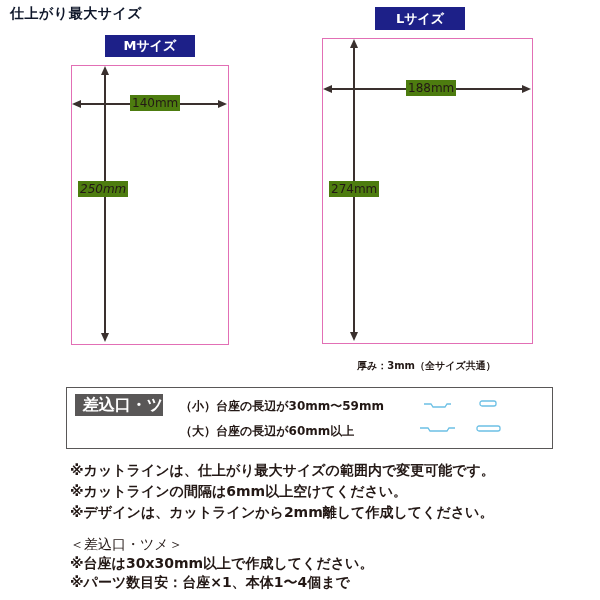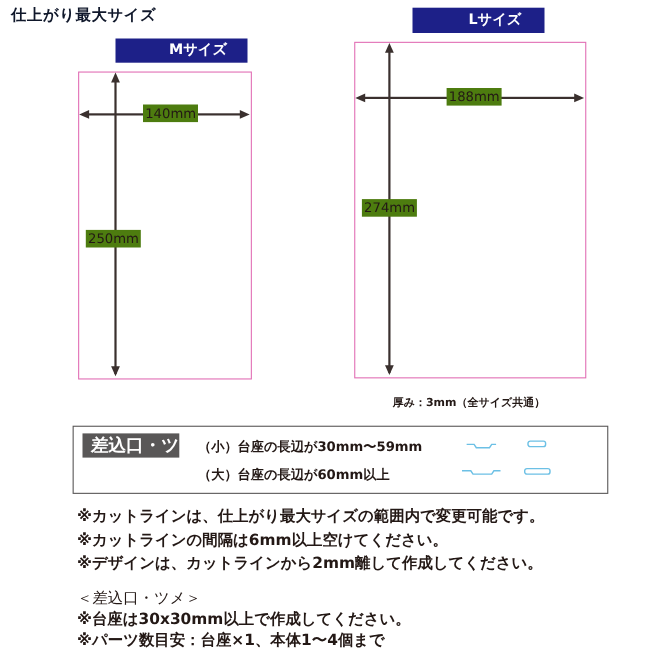--- a/index.html
+++ b/index.html
@@ -1,21 +1,21 @@
 <!DOCTYPE html>
 <html><head>
 <meta charset="utf-8">
 <style>
   html, body { margin:0; padding:0; background:#ffffff; }
   body { width:600px; height:600px; position:relative; overflow:hidden;
          font-family:"DejaVu Sans", "Liberation Sans", sans-serif; color:#231815; }
   .abs { position:absolute; }
   .title { left:10px; top:5px; font-size:14px; font-weight:bold; color:#0f172a; letter-spacing:0.5px; }
   .badge { background:#1d2088; color:#fff; font-size:13px; font-weight:bold; text-align:center;
-           line-height:22px; height:22px;padding-left:30px; }
+           line-height:22px; height:22px; }
   .sizebox { border:1.5px solid #e26fb5; box-sizing:border-box; }
   .vline { position:absolute; width:1.5px; background:#3a302e; }
   .hline { position:absolute; height:1.5px; background:#3a302e; }
   .arrow-up { position:absolute; width:0; height:0; border-left:4px solid transparent; border-right:4px solid transparent; border-bottom:9px solid #3a302e; }
   .arrow-down { position:absolute; width:0; height:0; border-left:4px solid transparent; border-right:4px solid transparent; border-top:9px solid #3a302e; }
   .arrow-left { position:absolute; width:0; height:0; border-top:4px solid transparent; border-bottom:4px solid transparent; border-right:9px solid #3a302e; }
   .arrow-right { position:absolute; width:0; height:0; border-top:4px solid transparent; border-bottom:4px solid transparent; border-left:9px solid #3a302e; }
   .dim { position:absolute; font-size:12px; background:#4d7c0f; padding:0 2px; line-height:16px; color:#231815; }
   .thick { left:357px; top:359px; font-size:10px; font-weight:bold; }
   .infobox { left:66px; top:387px; width:487px; height:62px; border:1.5px solid #595757; box-sizing:border-box; }
@@ -30,21 +30,21 @@
 
 <div class="abs badge" style="left:105px;top:35px;width:90px;">Mサイズ</div>
 <div class="abs sizebox" style="left:71px;top:65px;width:158px;height:280px;">
   <div class="vline" style="left:32px;top:4px;height:270px;"></div>
   <div class="arrow-up" style="left:29px;top:0px;"></div>
   <div class="arrow-down" style="left:29px;top:267px;"></div>
   <div class="hline" style="left:4px;top:37px;width:147px;"></div>
   <div class="arrow-left" style="left:0px;top:34px;"></div>
   <div class="arrow-right" style="left:146px;top:34px;"></div>
   <div class="dim" style="left:58px;top:29px;">140mm</div>
-  <div class="dim" style="left:6px;top:143px;">250mm</div>
+  <div class="dim" style="left:6px;top:115px;font-style:italic;">250mm</div>
 </div>
 
 <div class="abs badge" style="left:375px;top:7px;width:90px;height:23px;line-height:23px;">Lサイズ</div>
 <div class="abs sizebox" style="left:322px;top:38px;width:211px;height:306px;">
   <div class="vline" style="left:30px;top:4px;height:296px;"></div>
   <div class="arrow-up" style="left:27px;top:0px;"></div>
   <div class="arrow-down" style="left:27px;top:293px;"></div>
   <div class="hline" style="left:4px;top:49px;width:200px;"></div>
   <div class="arrow-left" style="left:0px;top:46px;"></div>
   <div class="arrow-right" style="left:199px;top:46px;"></div>

